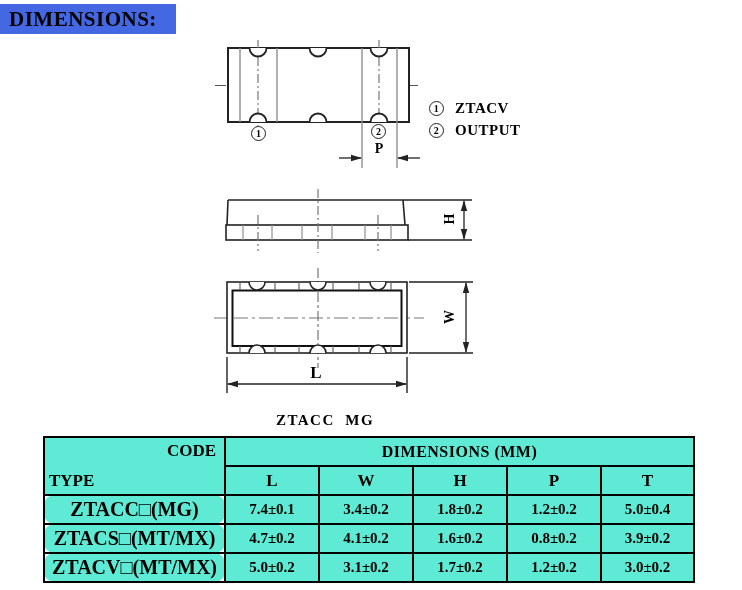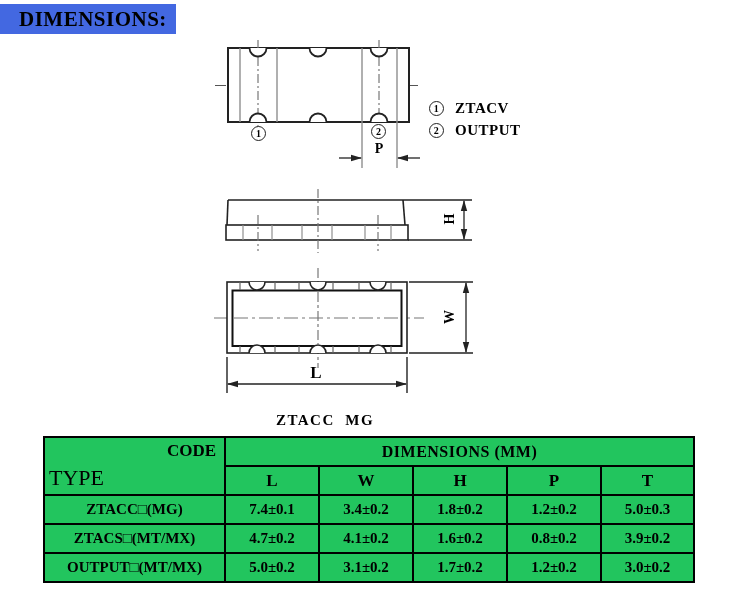--- a/index.html
+++ b/index.html
@@ -3,21 +3,21 @@
 <meta charset="utf-8">
 <style>
   html,body{margin:0;padding:0;background:#fff;}
   .page{
     position:relative;width:742px;height:590px;background:#ffffff;overflow:hidden;
     font-family:"Liberation Serif","DejaVu Serif",serif;color:#000;
   }
   
   .title-bar{
     position:absolute;left:0;top:4px;width:176px;height:30px;
-    display:flex;align-items:center;padding-left:19px;box-sizing:border-box;
+    display:flex;align-items:center;padding-left:9px;box-sizing:border-box;
     background:#4368E1;
   }
   .title-bar span{font-size:21px;font-weight:bold;color:#000;letter-spacing:.5px;}
   
   svg.lineart{position:absolute;left:0;top:0;pointer-events:none;}
   
   .pin{
     position:absolute;width:15px;height:15px;border:1.4px solid #222;border-radius:50%;
     display:flex;align-items:center;justify-content:center;box-sizing:border-box;
     font-size:10px;font-weight:bold;background:#fff;line-height:1;
@@ -36,33 +36,33 @@
     position:absolute;left:325px;top:420px;transform:translate(-50%,-50%);
     font-size:15px;font-weight:bold;letter-spacing:1.5px;white-space:pre;
   }
   
   table.dims{
     position:absolute;left:43px;top:436px;border-collapse:collapse;table-layout:fixed;
     width:650px;
   }
   table.dims td,table.dims th{
     border:2px solid #000;padding:0;height:29px;box-sizing:border-box;
-    font-weight:bold;text-align:center;vertical-align:middle;background:#22c55e;
+    font-weight:bold;text-align:center;vertical-align:middle;background:#5eead4;
   }
   .corner-cell{position:relative;
     background:
       linear-gradient(to bottom right,
         transparent calc(50% - 1px), #1a1a1a calc(50% - 1px),
         #1a1a1a calc(50% + 1px), transparent calc(50% + 1px)) #fff;
   }
   .corner-code{position:absolute;top:3px;right:8px;font-size:17px;font-weight:bold;}
-  .corner-type{position:absolute;bottom:3px;left:4px;font-size:22px;font-weight:normal;}
+  .corner-type{position:absolute;bottom:3px;left:4px;font-size:17px;font-weight:bold;}
   .group-head{font-size:16px;letter-spacing:.5px;}
   .col-head{font-size:17px;}
-  .type-cell{text-align:left;padding-left:4px;font-size:15px;white-space:nowrap;}
+  .type-cell{text-align:left;padding-left:4px;font-size:20px;white-space:nowrap;border-radius:10px;}
   .val-cell{font-size:15px;}
 </style>
 </head>
 <body>
 
 <div class="page">
 
   <div class="title-bar" style="background: rgb(67, 104, 225);">
     <span>DIMENSIONS:</span>
   </div>
@@ -215,32 +215,32 @@
       <td class="col-head">H</td>
       <td class="col-head">P</td>
       <td class="col-head">T</td>
     </tr>
     <tr>
       <td class="type-cell">ZTACC□(MG)</td>
       <td class="val-cell">7.4±0.1</td>
       <td class="val-cell">3.4±0.2</td>
       <td class="val-cell">1.8±0.2</td>
       <td class="val-cell">1.2±0.2</td>
-      <td class="val-cell">5.0±0.3</td>
+      <td class="val-cell">5.0±0.4</td>
     </tr>
     <tr>
       <td class="type-cell">ZTACS□(MT/MX)</td>
       <td class="val-cell">4.7±0.2</td>
       <td class="val-cell">4.1±0.2</td>
       <td class="val-cell">1.6±0.2</td>
       <td class="val-cell">0.8±0.2</td>
       <td class="val-cell">3.9±0.2</td>
     </tr>
     <tr>
-      <td class="type-cell">OUTPUT□(MT/MX)</td>
+      <td class="type-cell">ZTACV□(MT/MX)</td>
       <td class="val-cell">5.0±0.2</td>
       <td class="val-cell">3.1±0.2</td>
       <td class="val-cell">1.7±0.2</td>
       <td class="val-cell">1.2±0.2</td>
       <td class="val-cell">3.0±0.2</td>
     </tr>
   </tbody>
     </table>
 
 </div>

